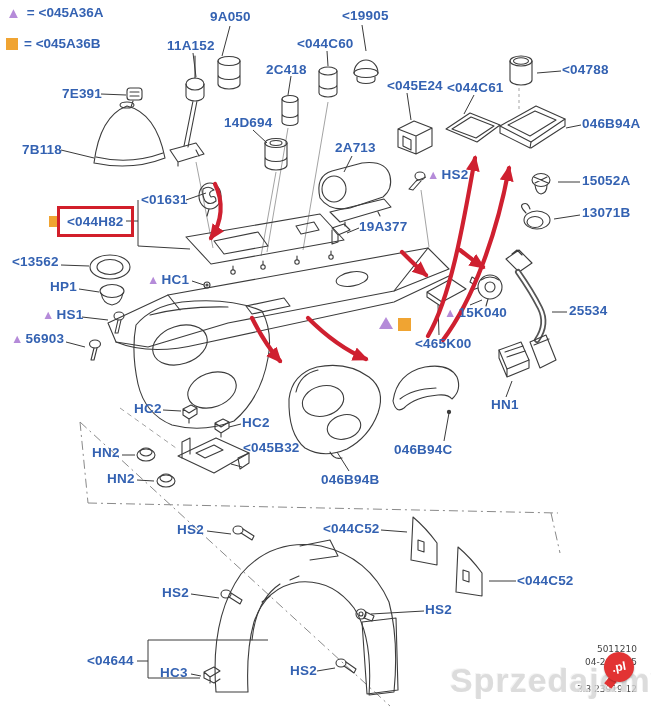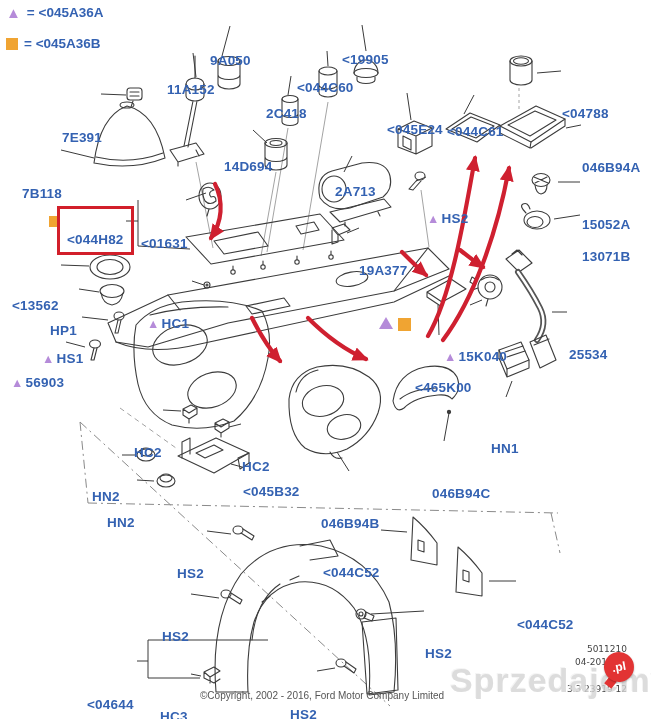--- a/index.html
+++ b/index.html
@@ -1,34 +1,34 @@
 <!DOCTYPE html>
 <html><head>
 <meta charset="utf-8">
 <style>
   html,body{margin:0;padding:0;background:#fff;}
   .stage{position:relative;width:651px;height:719px;background:#fff;overflow:hidden;
          font-family:"Liberation Sans",sans-serif;}
   svg{position:absolute;left:0;top:0;}
   .lbl{position:absolute;font:bold 13.5px "Liberation Sans",sans-serif;color:#3462b2;
-       white-space:nowrap;letter-spacing:.2px;z-index:3;margin-top:44px;}
+       white-space:nowrap;letter-spacing:.2px;z-index:3;}
   .tri{color:#b58bd9;font-size:12.5px;margin-right:2px;}
   .sq{position:absolute;width:11px;height:11px;background:#f0a432;z-index:3;}
   .tri-free{position:absolute;width:0;height:0;border-left:7px solid transparent;
        border-right:7px solid transparent;border-bottom:12px solid #b58bd9;z-index:3;}
   .redbox{position:absolute;left:57px;top:206px;border:3px solid #d21f2a;
-       padding:21px 7px 4px 7px;z-index:3;}
+       padding:3px 7px 4px 7px;z-index:3;}
   .redbox .lbl{position:static;}
   .legend-row{position:absolute;display:flex;align-items:center;gap:6px;z-index:3;
        font:bold 13.5px "Liberation Sans",sans-serif;color:#3462b2;}
   .legend-sq{width:12px;height:12px;background:#f0a432;display:inline-block;}
   .legend-tri{color:#b58bd9;font-size:15px;line-height:12px;}
   .copy{position:absolute;left:200px;top:690px;font:10px "Liberation Sans",sans-serif;
        color:#555;z-index:2;}
-  .fnum{position:absolute;right:24px;text-align:left;font:9px "DejaVu Sans",sans-serif;
+  .fnum{position:absolute;right:14px;text-align:left;font:9px "DejaVu Sans",sans-serif;
        color:#444;z-index:2;}
   .wm{position:absolute;left:450px;top:661px;font:bold 34px "Liberation Sans",sans-serif;
        color:#d4d4d4;opacity:.8;letter-spacing:1px;text-shadow:1px 1px 0 #fff,-1px -1px 0 #f2f2f2;
        z-index:4;}
   .wm-badge{position:absolute;left:604px;top:652px;width:30px;height:30px;border-radius:50%;
        background:#e23333;color:#fff;font:bold 12px "Liberation Sans",sans-serif;
        display:flex;align-items:center;justify-content:center;transform:rotate(-10deg);
        z-index:5;box-shadow:0 1px 2px rgba(0,0,0,.25);}
   .wm-tail{position:absolute;left:606px;top:678px;width:9px;height:9px;background:#e23333;
        transform:rotate(38deg);z-index:4;}
@@ -361,34 +361,33 @@
   <div class="lbl" style="left:444px;top:305px"><span class="tri">▲</span><span>15K040</span></div>
   <div class="lbl" style="left:415px;top:336px">&lt;465K00</div>
   <div class="lbl" style="left:569px;top:303px">25534</div>
   <div class="lbl" style="left:491px;top:397px">HN1</div>
   <div class="lbl" style="left:134px;top:401px">HC2</div>
   <div class="lbl" style="left:242px;top:415px">HC2</div>
   <div class="lbl" style="left:92px;top:445px">HN2</div>
   <div class="lbl" style="left:107px;top:471px">HN2</div>
   <div class="lbl" style="left:243px;top:440px">&lt;045B32</div>
   <div class="lbl" style="left:321px;top:472px">046B94B</div>
-  <div class="lbl" style="left:432px;top:442px">046B94C</div>
+  <div class="lbl" style="left:394px;top:442px">046B94C</div>
   <div class="lbl" style="left:177px;top:522px">HS2</div>
   <div class="lbl" style="left:162px;top:585px">HS2</div>
   <div class="lbl" style="left:323px;top:521px">&lt;044C52</div>
   <div class="lbl" style="left:517px;top:573px">&lt;044C52</div>
   <div class="lbl" style="left:425px;top:602px">HS2</div>
   <div class="lbl" style="left:290px;top:663px">HS2</div>
   <div class="lbl" style="left:87px;top:653px">&lt;04644</div>
   <div class="lbl" style="left:160px;top:665px">HC3</div>
 
   <div class="tri-free" style="left:379px;top:317px"></div>
   <div class="sq" style="left:398px;top:318px;width:13px;height:13px"></div>
 
-  <div class="copy">©Copyright, 2002 - 2016, Ford Motor Company Limited</div>
   <div class="fnum" style="top:644px">5011210</div>
   <div class="fnum" style="top:657px">04-2016 15</div>
   <div class="fnum" style="top:684px">3.3 23919 12</div>
 
   <div class="wm">Sprzedajemy</div>
   <div class="wm-tail"></div>
   <div class="wm-badge">.pl</div>
 
 </div>
 

